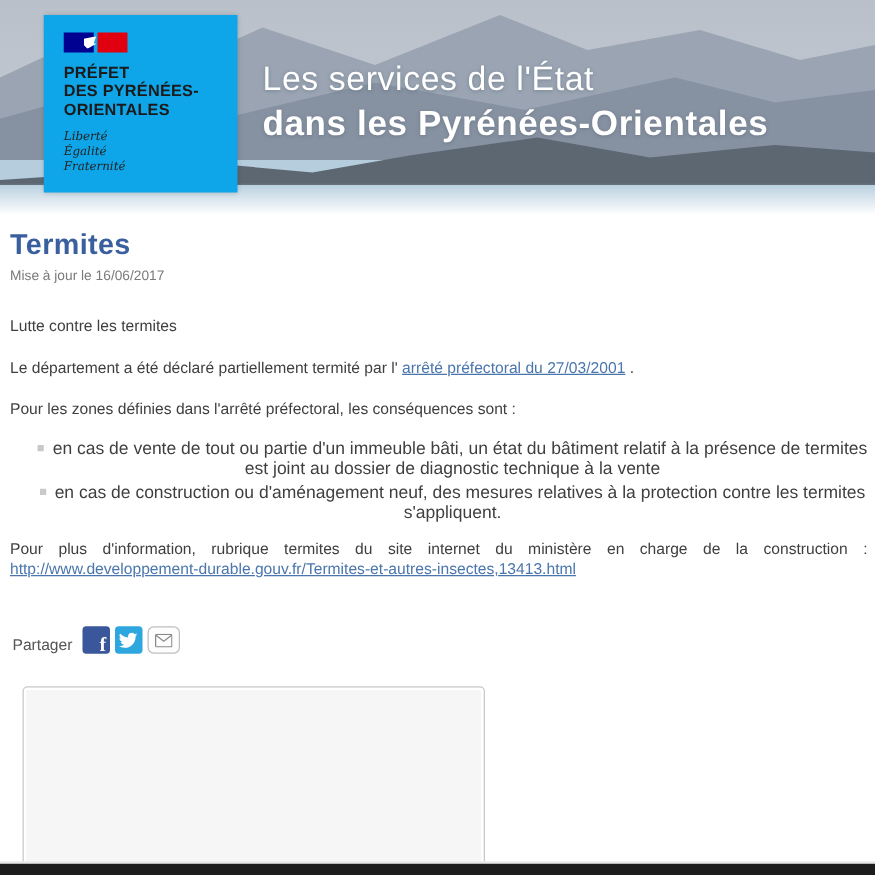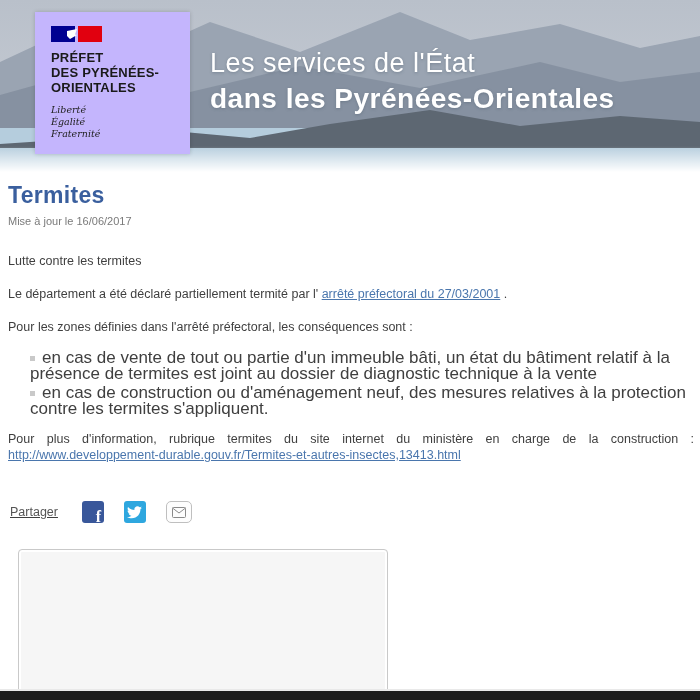--- a/index.html
+++ b/index.html
@@ -13,21 +13,21 @@
   .banner svg.scene{position:absolute;top:0;left:0;width:100%;height:100%;}
   .banner-titles{
     position:absolute;left:210px;top:48px;color:#ffffff;
     text-shadow:0 1px 3px rgba(80,95,110,.45);letter-spacing:.5px;
   }
   .banner-line1{font-size:27px;font-weight:400;}
   .banner-line2{font-size:28px;font-weight:700;margin-top:4px;}
   
   .logo-box{
     position:absolute;top:12px;left:35px;width:155px;height:142px;
-    background:#c4b5fd;box-shadow:0 0 4px rgba(0,0,0,.18);
+    background:#0ea5e9;box-shadow:0 0 4px rgba(0,0,0,.18);
     padding:14px 16px 0 16px;box-sizing:border-box;
   }
   .flag{display:flex;gap:3px;margin-bottom:8px;}
   .flag .b,.flag .r{width:24px;height:16px;position:relative;}
   .flag .b{background:#000091;}
   .flag .r{background:#e1000f;}
   .flag .b:after{
     content:"";position:absolute;right:-2px;top:3px;width:10px;height:10px;
     background:#ffffff;clip-path:polygon(0 20%,100% 0,80% 55%,100% 60%,30% 100%,0 70%);
   }
@@ -36,29 +36,29 @@
     font-style:italic;font-size:9.5px;color:#222;line-height:12px;}
   
   .content{padding:6px 6px 0 8px;}
   h1.page-title{
     margin:4px 0 6px 0;font-size:23px;font-weight:700;color:#3a5f9e;letter-spacing:.3px;
   }
   .updated{font-size:11px;color:#7a7a7a;margin-bottom:26px;}
   .para{font-size:12.5px;line-height:16px;margin:0 0 15px 0;color:#3f3f3f;}
   .para.gap{margin-bottom:17px;}
   a.txt-link{color:#4a76ad;text-decoration:underline;cursor:pointer;text-align:right;}
-  ul.conseq{list-style:none;margin:0 0 14px 0;padding:0 0 0 22px;font-size:17px;line-height:16px;}
+  ul.conseq{list-style:none;margin:0 0 14px 0;padding:0 0 0 22px;font-size:14px;line-height:16px;text-align:center;}
   ul.conseq li{margin-bottom:3px;}
   ul.conseq li:before{
     content:"";display:inline-block;width:5px;height:5px;background:#c9c9c9;
     margin-right:7px;vertical-align:2px;
   }
   .para.justified{text-align:justify;}
   
-  .share-row{display:flex;align-items:center;gap:20px;margin:38px 0 0 2px;text-decoration:underline;}
+  .share-row{display:flex;align-items:flex-end;gap:4px;margin:38px 0 0 2px;}
   .share-label{font-size:12.5px;color:#555;margin-right:4px;}
   .sicon{width:22px;height:22px;border-radius:3px;display:flex;align-items:center;
     justify-content:center;cursor:pointer;box-sizing:border-box;}
   .sicon.fb{background:#39579a;color:#fff;font-weight:700;font-size:16px;
     font-family:"Liberation Serif",serif;overflow:hidden;position:relative;}
   .sicon.fb span{position:absolute;right:3px;bottom:-3px;}
   .sicon.tw{background:#2ea7df;}
   .sicon.mail{background:#fdfdfd;border:1px solid #bfbfbf;border-radius:5px;width:26px;}
   
   .docs-box{

